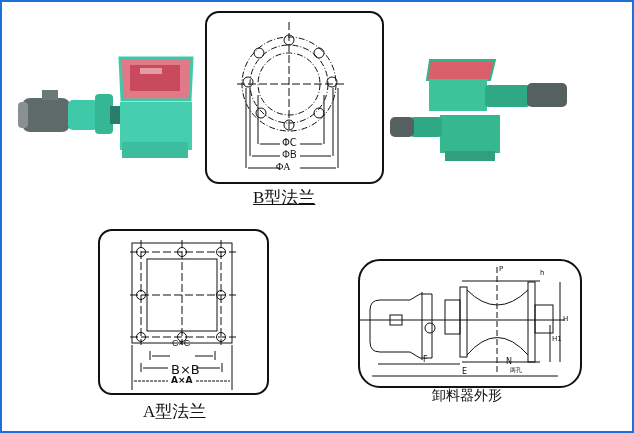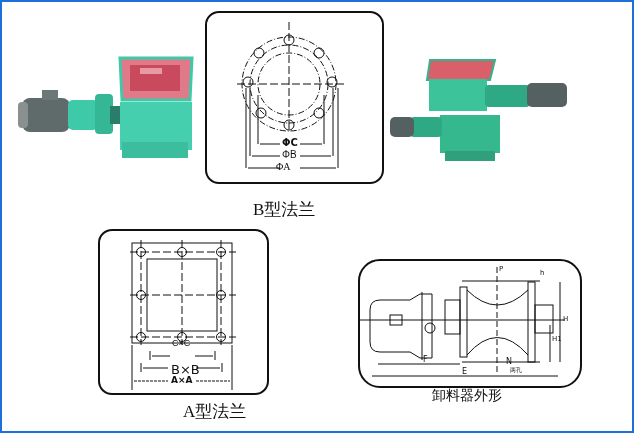--- a/index.html
+++ b/index.html
@@ -60,24 +60,24 @@
     <line x1="258" y1="95" x2="258" y2="144"></line>
       <line x1="324" y1="95" x2="324" y2="144"></line>
     <line x1="260" y1="144" x2="280" y2="144"></line>
       <line x1="300" y1="144" x2="322" y2="144"></line>
     <line x1="252" y1="156" x2="280" y2="156"></line>
       <line x1="300" y1="156" x2="331" y2="156"></line>
     <line x1="248" y1="168" x2="280" y2="168"></line>
       <line x1="300" y1="168" x2="336" y2="168"></line>
   </g>
 </svg>
-<div class="caption small" style="left:282px;top:137px;font-size:10px;font-family:'DejaVu Sans',sans-serif;font-weight:bold;">ΦC</div>
+<div class="caption small" style="left:282px;top:137px;font-size:10px;font-family:'DejaVu Sans',sans-serif;">ΦC</div>
 <div class="caption small" style="left:282px;top:149px;font-size:10px;font-family:Liberation Sans, sans-serif;">ΦB</div>
 <div class="caption small" style="left:276px;top:161px;font-size:10px;font-family:Liberation Serif, serif;">ΦA</div>
-<div class="caption" style="left:253px;top:198px;">B型法兰</div>
+<div class="caption" style="left:253px;top:186px;text-decoration:underline;">B型法兰</div>
 
 <div class="abs" style="left:385px;top:55px;width:190px;height:110px;">
   <svg width="190" height="110" viewBox="0 0 190 110">
 
     <polygon points="45,5 110,5 105,25 42,25" fill="#d9606a" stroke="#33b58c" stroke-width="2"></polygon>
     <rect x="44" y="24" width="58" height="32" fill="#3cc39a"></rect>
     <rect x="100" y="30" width="45" height="22" rx="4" fill="#2fa884"></rect>
     <rect x="142" y="28" width="40" height="24" rx="5" fill="#556060"></rect>
 
     <rect x="55" y="60" width="60" height="38" fill="#36b88f"></rect>
@@ -116,21 +116,21 @@
       <line x1="195" y1="356" x2="213" y2="356"></line>
     <line x1="143" y1="368" x2="168" y2="368"></line>
       <line x1="196" y1="368" x2="220" y2="368"></line>
     <line x1="134" y1="381" x2="168" y2="381" stroke-dasharray="3 1"></line>
       <line x1="196" y1="381" x2="230" y2="381" stroke-dasharray="3 1"></line>
   </g>
 </svg>
 <div class="caption small" style="left:172px;top:338px;font-size:9px;font-family:Liberation Sans, sans-serif;">C×C</div>
 <div class="caption small" style="left:171px;top:362px;font-size:13px;font-family:'DejaVu Sans',sans-serif;">B×B</div>
 <div class="caption small" style="left:171px;top:375px;font-size:9px;font-family:'DejaVu Sans',sans-serif;font-weight:bold;">A×A</div>
-<div class="caption" style="left:143px;top:400px;margin-left:40px;">A型法兰</div>
+<div class="caption" style="left:143px;top:400px;">A型法兰</div>
 
 <div class="card" style="left:358px;top:259px;width:220px;height:125px;border-radius:22px;"></div>
 <svg width="634" height="433">
   <g stroke="#111" fill="none" stroke-width="1">
 
     <path d="M380,300 h30 l10,-6 h12 v64 h-12 l-10,-6 h-30 q-10,0 -10,-10 v-32 q0,-10 10,-10z"></path>
     <rect x="390" y="315" width="12" height="10"></rect>
     <line x1="422" y1="292" x2="422" y2="360"></line>
     <circle cx="430" cy="328" r="5"></circle>
     <rect x="445" y="300" width="15" height="34"></rect>

